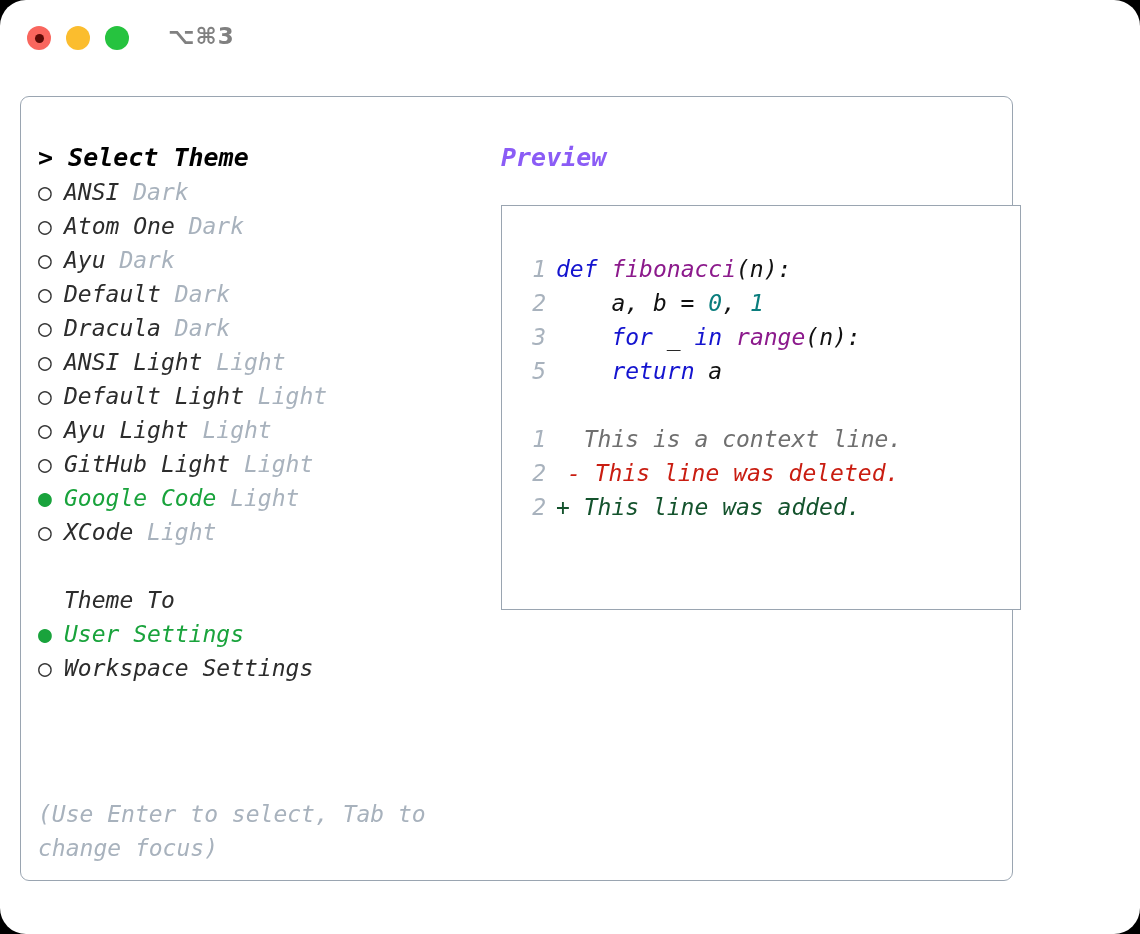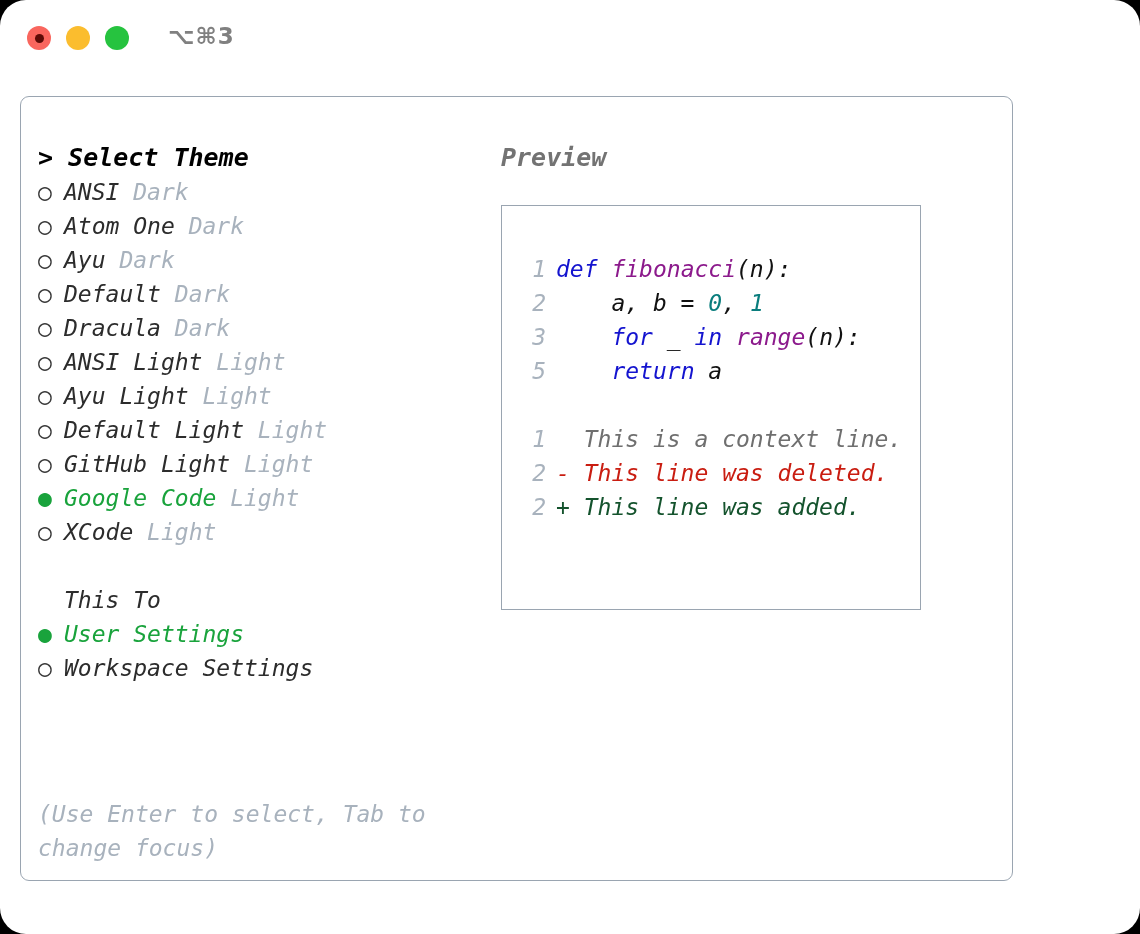--- a/index.html
+++ b/index.html
@@ -155,28 +155,28 @@
   
   .right-col {
     position: absolute;
     left: 480px;
     top: 44px;
     width: 490px;
   }
   .preview-title {
     font-size: 25px;
     font-weight: 700;
-    color: #737373;
+    color: #8b5cf6;
     height: 34px;
     line-height: 34px;
   }
 
   .code-box {
     margin-top: 30px;
-    width: 420px;
+    width: 520px;
     height: 405px;
     border: 1.6px solid #9aa5b1;
     box-sizing: border-box;
     background: #ffffff;
     position: relative;
   }
   .code-body {
     position: absolute;
     left: 18px;
     top: 46px;
@@ -197,21 +197,21 @@
   }
   .blank-line { height: 34px; }
 
   .tk-kw   { color: #1414cf; }
   .tk-fn   { color: #8c1a8c; }
   .tk-num  { color: #0a7d7d; }
   .tk-txt  { color: #111111; }
   .tk-punc { color: #111111; }
 
   .diff-ctx { color: #6f6f6f; text-align: right; }
-  .diff-del { color: #c91d11; }
+  .diff-del { color: #c91d11; margin-left: 11px; }
   .diff-add { color: #14532d; }
 </style>
 </head>
 <body>
 
 <div class="window">
 
   <div class="titlebar">
     <div class="traffic-lights">
       <span class="dot dot-close"></span>
@@ -226,28 +226,28 @@
 
       <div class="left-col">
         <div class="list-header">&gt; Select Theme</div>
         <div id="theme-options">
             <div class="opt-row"><span class="bullet">○</span><span class="opt-label">ANSI</span><span class="opt-kind"> Dark</span></div>
             <div class="opt-row"><span class="bullet">○</span><span class="opt-label">Atom One</span><span class="opt-kind"> Dark</span></div>
             <div class="opt-row"><span class="bullet">○</span><span class="opt-label">Ayu</span><span class="opt-kind"> Dark</span></div>
             <div class="opt-row"><span class="bullet">○</span><span class="opt-label">Default</span><span class="opt-kind"> Dark</span></div>
             <div class="opt-row"><span class="bullet">○</span><span class="opt-label">Dracula</span><span class="opt-kind"> Dark</span></div>
             <div class="opt-row"><span class="bullet">○</span><span class="opt-label">ANSI Light</span><span class="opt-kind"> Light</span></div>
+            <div class="opt-row"><span class="bullet">○</span><span class="opt-label">Default Light</span><span class="opt-kind"> Light</span></div>
             <div class="opt-row"><span class="bullet">○</span><span class="opt-label">Ayu Light</span><span class="opt-kind"> Light</span></div>
-            <div class="opt-row"><span class="bullet">○</span><span class="opt-label">Default Light</span><span class="opt-kind"> Light</span></div>
             <div class="opt-row"><span class="bullet">○</span><span class="opt-label">GitHub Light</span><span class="opt-kind"> Light</span></div>
             <div class="opt-row"><span class="bullet sel">●</span><span class="opt-label sel">Google Code</span><span class="opt-kind"> Light</span></div>
             <div class="opt-row"><span class="bullet">○</span><span class="opt-label">XCode</span><span class="opt-kind"> Light</span></div>
           </div>
         <div class="section-gap"></div>
-        <div class="apply-header">This To</div>
+        <div class="apply-header">Theme To</div>
         <div id="apply-options">
             <div class="opt-row"><span class="bullet sel">●</span><span class="opt-label sel">User Settings</span></div>
             <div class="opt-row"><span class="bullet">○</span><span class="opt-label">Workspace Settings</span></div>
           </div>
       </div>
 
       <div class="hint">(Use Enter to select, Tab to change focus)</div>
 
       <div class="right-col">
         <div class="preview-title">Preview</div>

